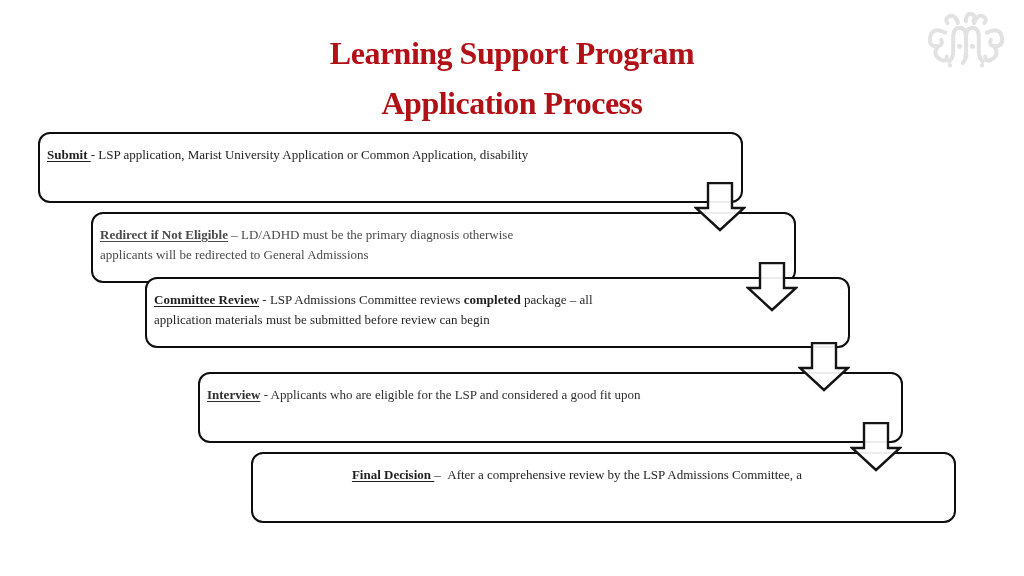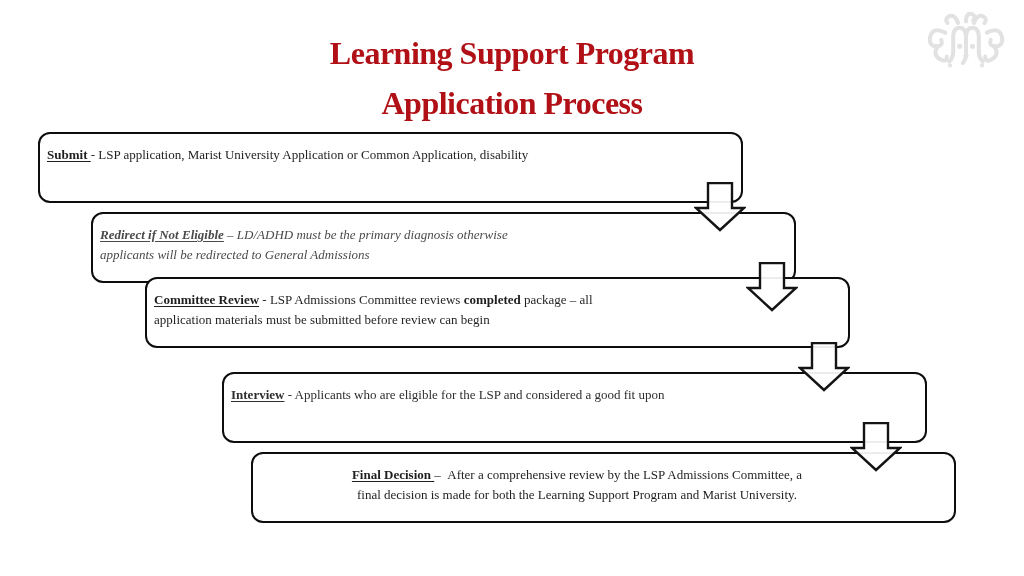--- a/index.html
+++ b/index.html
@@ -14,26 +14,26 @@
   }
   .ornament{position:absolute;top:6px;right:14px;width:88px;height:78px;}
   .step{
     position:absolute;width:705px;height:71px;box-sizing:border-box;
     background:#fff;border:2.5px solid var(--box-border,#0d0d0d);border-radius:12px;
     padding:11px 60px 0 7px;font-size:13px;line-height:19.5px;
   }
   .step p{margin:0;}
   .hd{font-weight:bold;text-decoration:underline;text-underline-offset:2px;}
   .b1{left:38px;top:132px;}
-  .b2{left:91px;top:212px;font-style:italic;}
+  .b2{left:91px;top:212px;}
   .b3{left:145px;top:277px;}
   .b4{left:198px;top:372px;}
   .b5{left:251px;top:452px;text-align:center;}
   .c-dark{color:var(--body-text,#1f1f1f);}
-  .c-mid{color:var(--mid-text,#2e2e2e);margin-left:24px;}
+  .c-mid{color:var(--mid-text,#2e2e2e);}
   .c-muted{color:var(--muted-text,#4a4a4a);}
   .arrow{position:absolute;width:52px;height:50px;z-index:5;}
   .a1{left:694px;top:182px;}
   .a2{left:746px;top:262px;}
   .a3{left:798px;top:342px;}
   .a4{left:850px;top:422px;}
 </style>
 </head>
 <body>
 
@@ -78,21 +78,21 @@
 
   <div class="step b3 c-dark">
     <p><span class="hd">Committee Review</span><span> - LSP Admissions Committee reviews </span><b>completed</b><span> package – all</span><br><span>application materials must be submitted before review can begin</span></p>
   </div>
 
   <div class="step b4 c-mid">
     <p><span class="hd">Interview</span><span> - Applicants who are eligible for the LSP and considered a good fit upon</span><b></b><span></span><br></p>
   </div>
 
   <div class="step b5 c-dark">
-    <p><span class="hd">Final Decision </span><span>– &nbsp;After a comprehensive review by the LSP Admissions Committee, a</span><b></b><span></span><br><span>final decision is made for both the Learning Support Program and Marist University.</span></p>
+    <p><span class="hd">Final Decision </span><span>– &nbsp;After a comprehensive review by the LSP Admissions Committee, a</span><b></b><span></span><br></p>
   </div>
 
   <svg class="arrow a1" viewBox="0 0 52 50" aria-hidden="true">
     <path d="M14 1 H38 V26 H50 L26 48 L2 26 H14 Z" fill="#ffffff" fill-opacity="0.92" stroke="#141414" stroke-width="2.4"></path>
   </svg>
   <svg class="arrow a2" viewBox="0 0 52 50" aria-hidden="true">
     <path d="M14 1 H38 V26 H50 L26 48 L2 26 H14 Z" fill="#ffffff" fill-opacity="0.92" stroke="#141414" stroke-width="2.4"></path>
   </svg>
   <svg class="arrow a3" viewBox="0 0 52 50" aria-hidden="true">
     <path d="M14 1 H38 V26 H50 L26 48 L2 26 H14 Z" fill="#ffffff" fill-opacity="0.92" stroke="#141414" stroke-width="2.4"></path>

